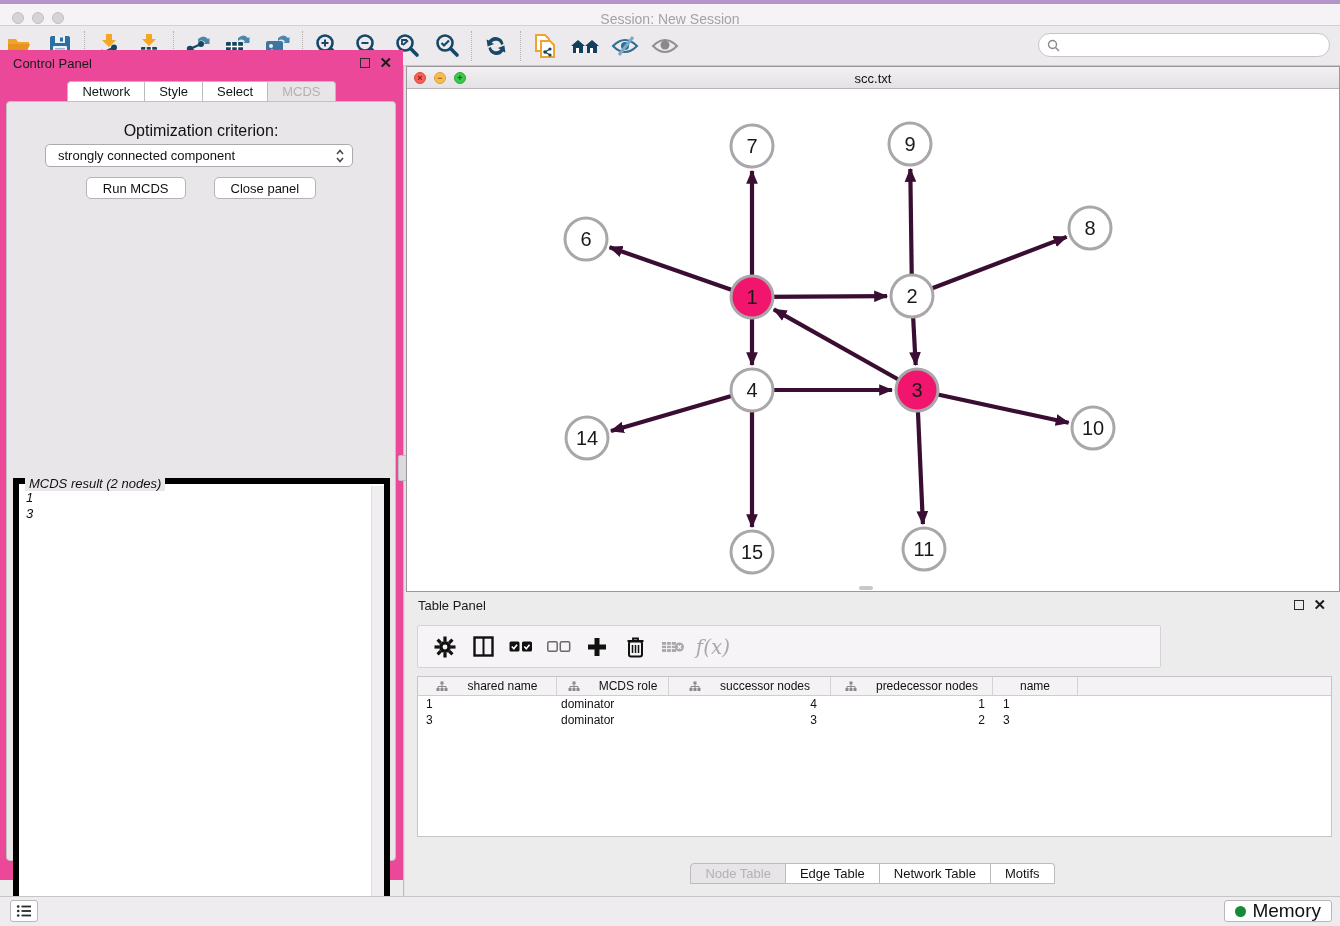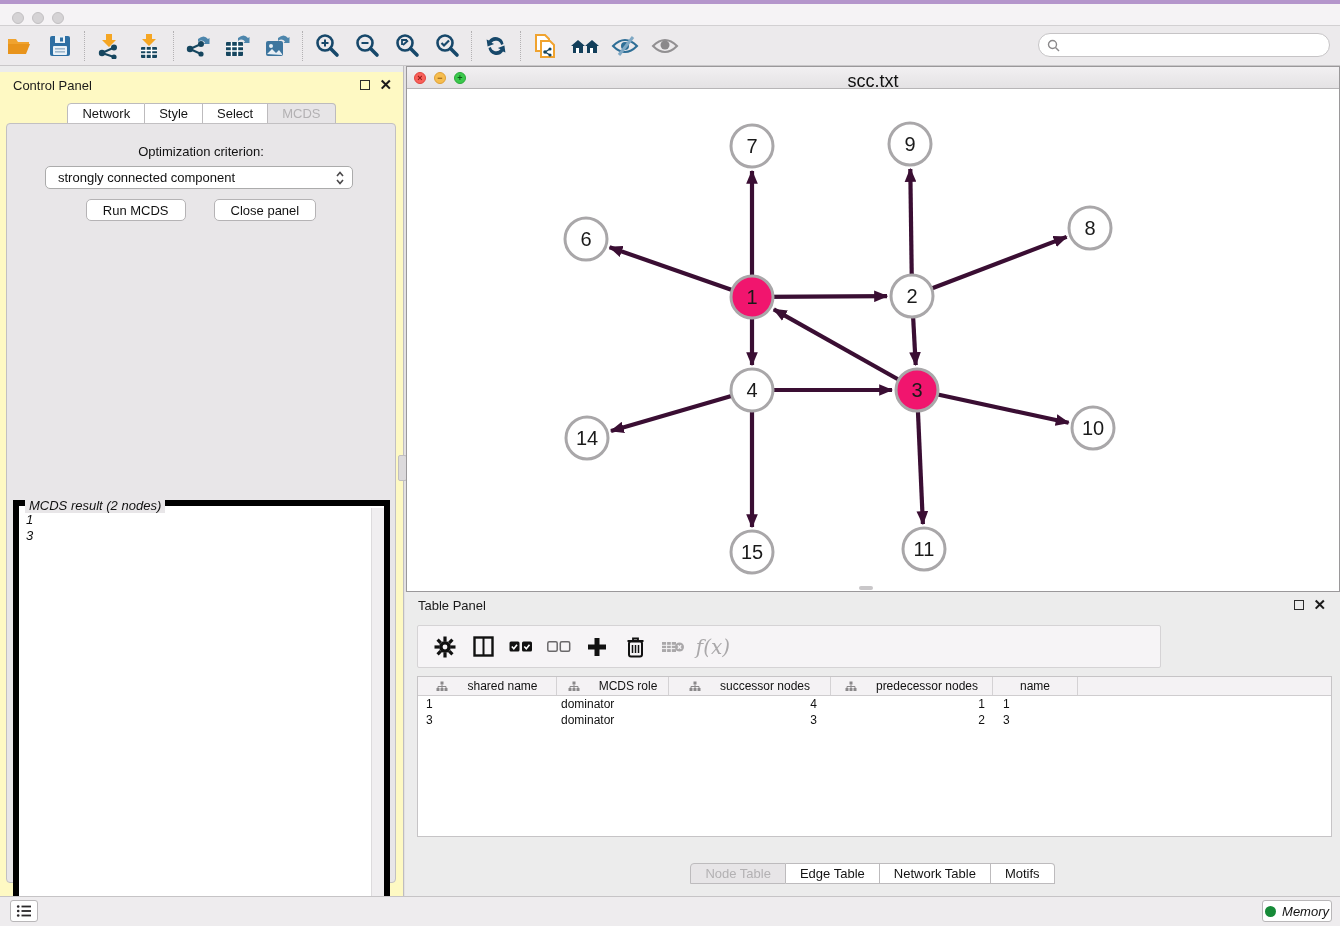--- a/index.html
+++ b/index.html
@@ -17,36 +17,36 @@
   
   .toolbar { position:absolute; left:0; top:26px; width:1340px; height:40px;
     background:#eceaec; border-bottom:1px solid #c9c7c9; display:flex; align-items:center; }
   .tb-btn { width:40px; height:36px; display:flex; align-items:center; justify-content:center; }
   .tb-sep { width:1px; height:30px; margin:0 4px; border-left:1px dotted #b3b1b3; }
   .search-wrap { position:absolute; right:10px; top:7px; width:292px; height:24px;
     background:#fff; border:1px solid #c6c4c6; border-radius:12px; display:flex; align-items:center; padding-left:8px; }
   .search-wrap input { border:none; outline:none; flex:1; font-size:12px; background:transparent; margin-left:5px; font-family:"Liberation Sans",sans-serif;}
 
   
-  .control-panel { position:absolute; left:0; top:72px; width:403px; height:830px; background:#fef9c3; }
+  .control-panel { position:absolute; left:0; top:50px; width:403px; height:830px; background:#ec4899; }
   .panel-head { position:absolute; left:0; top:0; width:100%; height:28px; }
   .panel-title { position:absolute; left:13px; top:6px; font-size:13px; color:#1a1a1a; }
   .win-ctrl { position:absolute; top:7px; display:flex; gap:9px; }
   .float-box { width:10px; height:10px; border:1.5px solid #2b2b2b; margin-top:1px; }
   .close-x { font-size:15px; font-weight:800; color:#1a1a1a; line-height:12px; }
   .tabs-row { position:absolute; left:0; width:100%; display:flex; justify-content:center; }
   .cp-tabs { top:31px; }
   .tab { height:21px; padding:0 14px; background:#fff; border:1px solid #bdbbbd;
     border-left-width:0; font-size:13px; color:#141414; display:flex; align-items:center; }
   .tab:first-child { border-left-width:1px; border-radius:4px 0 0 0; }
   .tab:last-child { border-radius:0 4px 0 0; }
   .tab.active { background:#e7e5e7; color:#b3b1b3; }
   .cp-box { position:absolute; left:6px; top:51px; width:390px; height:760px;
     background:#e8e6e8; border:1px solid #c2c0c2; border-radius:4px; }
-  .opt-label { position:absolute; left:0; right:0; top:20px; text-align:center; font-size:13px; color:#111; }
+  .opt-label { position:absolute; left:0; right:0; top:20px; text-align:center; font-size:16px; color:#111; }
   .dropdown { position:absolute; left:38px; top:42px; width:308px; height:23px; background:#fff;
     border:1px solid #ababab; border-radius:5px; display:flex; align-items:center;
     font-size:13px; padding-left:12px; color:#111; }
   .dd-stepper { position:absolute; right:7px; top:3px; }
   .cp-buttons { position:absolute; left:0; right:0; top:75px; display:flex; justify-content:center; gap:28px; }
   .mac-btn { height:22px; padding:0 16px; background:#fff; border:1px solid #b5b3b5;
     border-radius:5px; font-size:13px; color:#111; display:flex; align-items:center; font-family:"Liberation Sans",sans-serif;}
   .result-fieldset { position:absolute; left:6px; top:376px; width:377px; height:432px;
     border:6px solid #000000; background:#fff;font-style:italic; }
   .result-legend { position:absolute; left:6px; top:-8px; background:#e8e6e8; padding:0 4px;
@@ -63,21 +63,21 @@
   .net-window { position:absolute; left:406px; top:66px; width:934px; height:526px;
     background:#fff; border:1px solid #9a989a; }
   .net-titlebar { position:absolute; left:0; top:0; width:100%; height:22px;
     background:linear-gradient(#f2f0f2,#e4e2e4); border-bottom:1px solid #b7b5b7; }
   .net-lights { position:absolute; left:7px; top:5px; display:flex; gap:8px; }
   .light { width:12px; height:12px; border-radius:50%; font-size:9px; font-weight:700;
     display:flex; align-items:center; justify-content:center; }
   .light.red { background:#f9605a; border:1px solid #e0443e; color:#8c1713; }
   .light.yellow { background:#f6bd4f; border:1px solid #dfa036; color:#905912; }
   .light.green { background:#3bc84c; border:1px solid #2aa93a; color:#0d5c17; }
-  .net-title { position:absolute; left:0; right:0; top:4px; text-align:center; font-size:18px; color:#111; }
+  .net-title { position:absolute; left:0; right:0; top:4px; text-align:center; font-size:13px; color:#111; }
   .net-canvas { position:absolute; left:0; top:22px; width:932px; height:502px; background:#fff; }
   .hscroll-dash { position:absolute; left:452px; bottom:1px; width:14px; height:4px; background:#c9c7c9; border-radius:2px; }
 
   
   .table-panel { position:absolute; left:405px; top:592px; width:935px; height:304px; background:#ececec; }
   .tp-toolbar { position:absolute; left:12px; top:33px; width:744px; height:43px;
     background:#f6f4f6; border:1px solid #d5d3d5; border-radius:2px; display:flex; align-items:center; padding-left:8px; }
   .tp-btn { width:38px; height:36px; display:flex; align-items:center; justify-content:center; }
   .fx-label { font-family:"DejaVu Serif", serif; font-style:italic; font-size:20px; color:#aaa8aa; margin-left:4px; }
   .data-table { position:absolute; left:12px; top:84px; width:915px; height:161px; background:#fff;
@@ -89,32 +89,33 @@
   .dt-cell { font-size:12px; color:#111; line-height:16px; white-space:nowrap; overflow:hidden; }
   .bt-tabs { top:271px; }
 
   
   .statusbar { position:absolute; left:0; top:896px; width:1340px; height:30px;
     background:#eeecee; border-top:1px solid #c6c4c6; }
   .sb-left-btn { position:absolute; left:10px; top:3px; width:28px; height:22px; background:#fff;
     border:1px solid #b9b7b9; border-radius:3px; display:flex; align-items:center; justify-content:center; }
   .memory-btn { position:absolute; right:8px; top:3px; height:22px; background:#fff;
     border:1px solid #b9b7b9; border-radius:3px; display:flex; align-items:center; gap:6px;
-    padding:0 2px; font-size:13px; color:#111;font-style:italic; }
+    padding:0 10px; font-size:19px; color:#111; }
   .mem-dot { width:11px; height:11px; border-radius:50%; background:#168a38; }
 </style>
 </head>
 <body>
 
 <div class="titlebar">
   <div class="tl-dots">
     <span class="tl-dot"></span>
     <span class="tl-dot"></span>
     <span class="tl-dot"></span>
   </div>
+  <div class="title-text">Session: New Session</div>
 </div>
 
 <div class="toolbar">
   <div class="tb-btn">
     <svg width="26" height="22" viewBox="0 0 26 22">
       <path d="M1 4 h8 l2 3 h11 v3 H1z" fill="#f0a32f"></path>
       <path d="M1 9 h22 l-4 10 H1z" fill="#e8941c"></path>
     </svg>
   </div>
   <div class="tb-btn">

